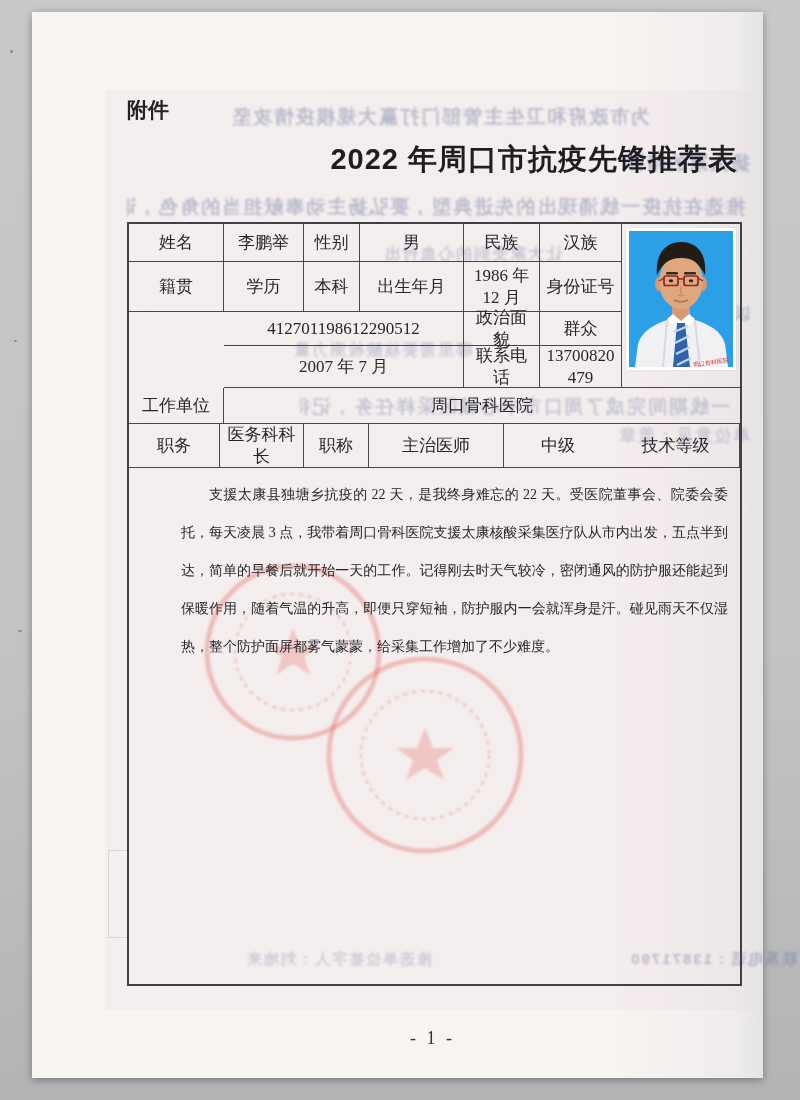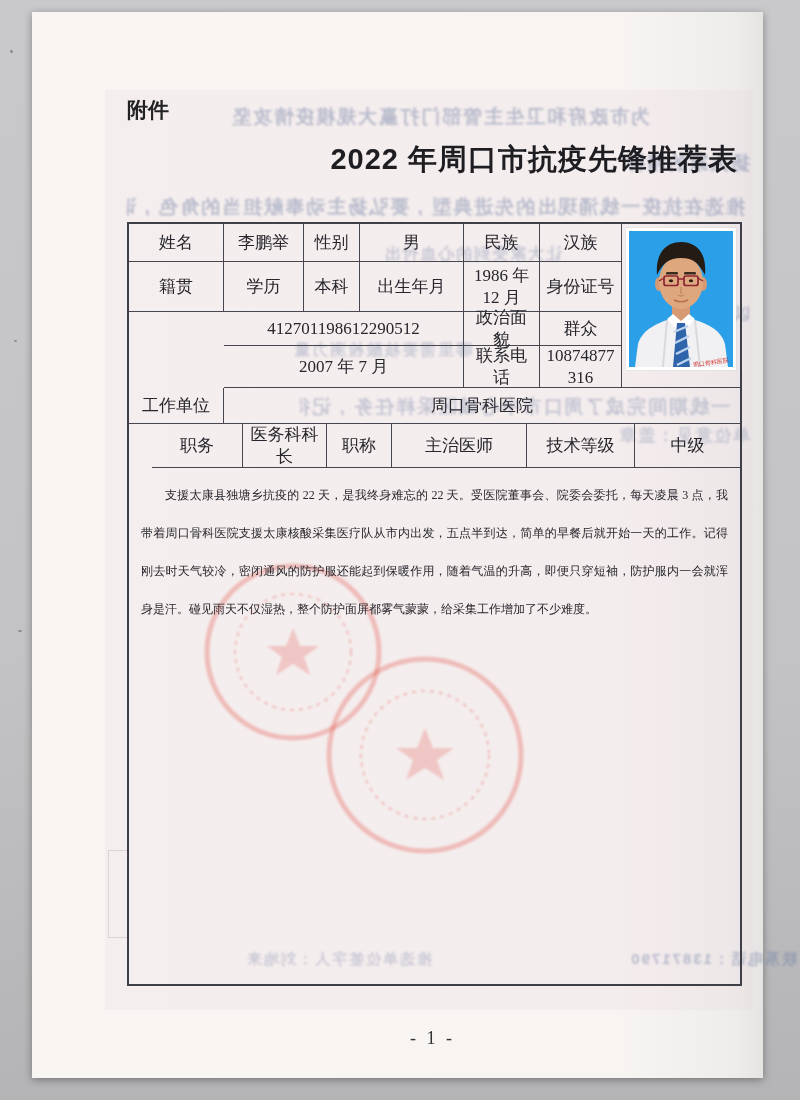--- a/index.html
+++ b/index.html
@@ -31,37 +31,37 @@
   }
   .form-table{
     position:absolute;left:95px;top:210px;width:611px;
     border:2px solid #3f3f47;background:transparent;
     font-size:17px;
   }
   .grid{display:grid;}
   .g-top{grid-template-columns:95px 80px 56px 104px 76px 82px 1fr;
          grid-template-rows:38px 50px 34px 42px;}
   .g-unit{grid-template-columns:95px 1fr;grid-template-rows:36px;}
-  .g-pos{grid-template-columns:91px 84px 65px 135px 108px 1fr;grid-template-rows:44px;padding-left:23px;}
+  .g-pos{grid-template-columns:91px 84px 65px 135px 108px 1fr;grid-template-rows:44px;}
   .cell{
     display:flex;align-items:center;justify-content:center;text-align:center;
     border-right:1.5px solid #46464e;border-bottom:1.5px solid #46464e;
     padding:1px 4px;line-height:1.25;word-break:break-all;
   }
   .cell.last{border-right:none;}
   .photo-cell{
     grid-column:7;grid-row:1 / span 4;border-right:none;
     display:flex;align-items:flex-start;justify-content:center;
     border-bottom:1.5px solid #46464e;padding-top:4px;
   }
   .photo-frame{background:#fff;padding:3px;box-shadow:0 0 1px rgba(0,0,0,.2);position:relative;}
   .photo-frame svg{display:block;}
   .narrative{
     padding:8px 12px 10px;min-height:498px;
-    font-size:12px;line-height:38px;text-align:justify;color:#26262c;
+    font-size:14px;line-height:38px;text-align:justify;color:#26262c;margin-left:40px;
   }
   .narrative p{margin:0;text-indent:2em;}
   .narrative p + p{margin-top:18px;}
   .page-number{
     position:absolute;left:95px;top:1016px;width:611px;text-align:center;
     font-size:18px;letter-spacing:3px;color:#333;
   }
   .bleed{
     position:absolute;transform:scaleX(-1);filter:blur(1.3px);
     color:rgba(103,118,160,.42);font-weight:bold;font-size:19px;
@@ -166,35 +166,35 @@
       <div class="cell">出生年月</div>
       <div class="cell">1986 年 12 月</div>
 
       <div class="cell">身份证号</div>
       <div class="cell" style="grid-column:2 / span 3;">412701198612290512</div>
       <div class="cell">政治面貌</div>
       <div class="cell">群众</div>
 
       <div class="cell" style="grid-column:2 / span 3;">2007 年 7 月</div>
       <div class="cell">联系电话</div>
-      <div class="cell">10874877316</div>
+      <div class="cell">13700820479</div>
     </div>
 
     <div class="grid g-unit">
       <div class="cell">工作单位</div>
       <div class="cell last">周口骨科医院</div>
     </div>
 
     <div class="grid g-pos">
       <div class="cell">职务</div>
       <div class="cell">医务科科长</div>
       <div class="cell">职称</div>
       <div class="cell">主治医师</div>
+      <div class="cell last">中级</div>
       <div class="cell">技术等级</div>
-      <div class="cell last">中级</div>
     </div>
 
     <div class="narrative">
       <p>支援太康县独塘乡抗疫的 22 天，是我终身难忘的 22 天。受医院董事会、院委会委托，每天凌晨 3 点，我带着周口骨科医院支援太康核酸采集医疗队从市内出发，五点半到达，简单的早餐后就开始一天的工作。记得刚去时天气较冷，密闭通风的防护服还能起到保暖作用，随着气温的升高，即便只穿短袖，防护服内一会就浑身是汗。碰见雨天不仅湿热，整个防护面屏都雾气蒙蒙，给采集工作增加了不少难度。</p>
     </div>
   </div>
 
   <div class="page-number">- 1 -</div>
 
 </div>

